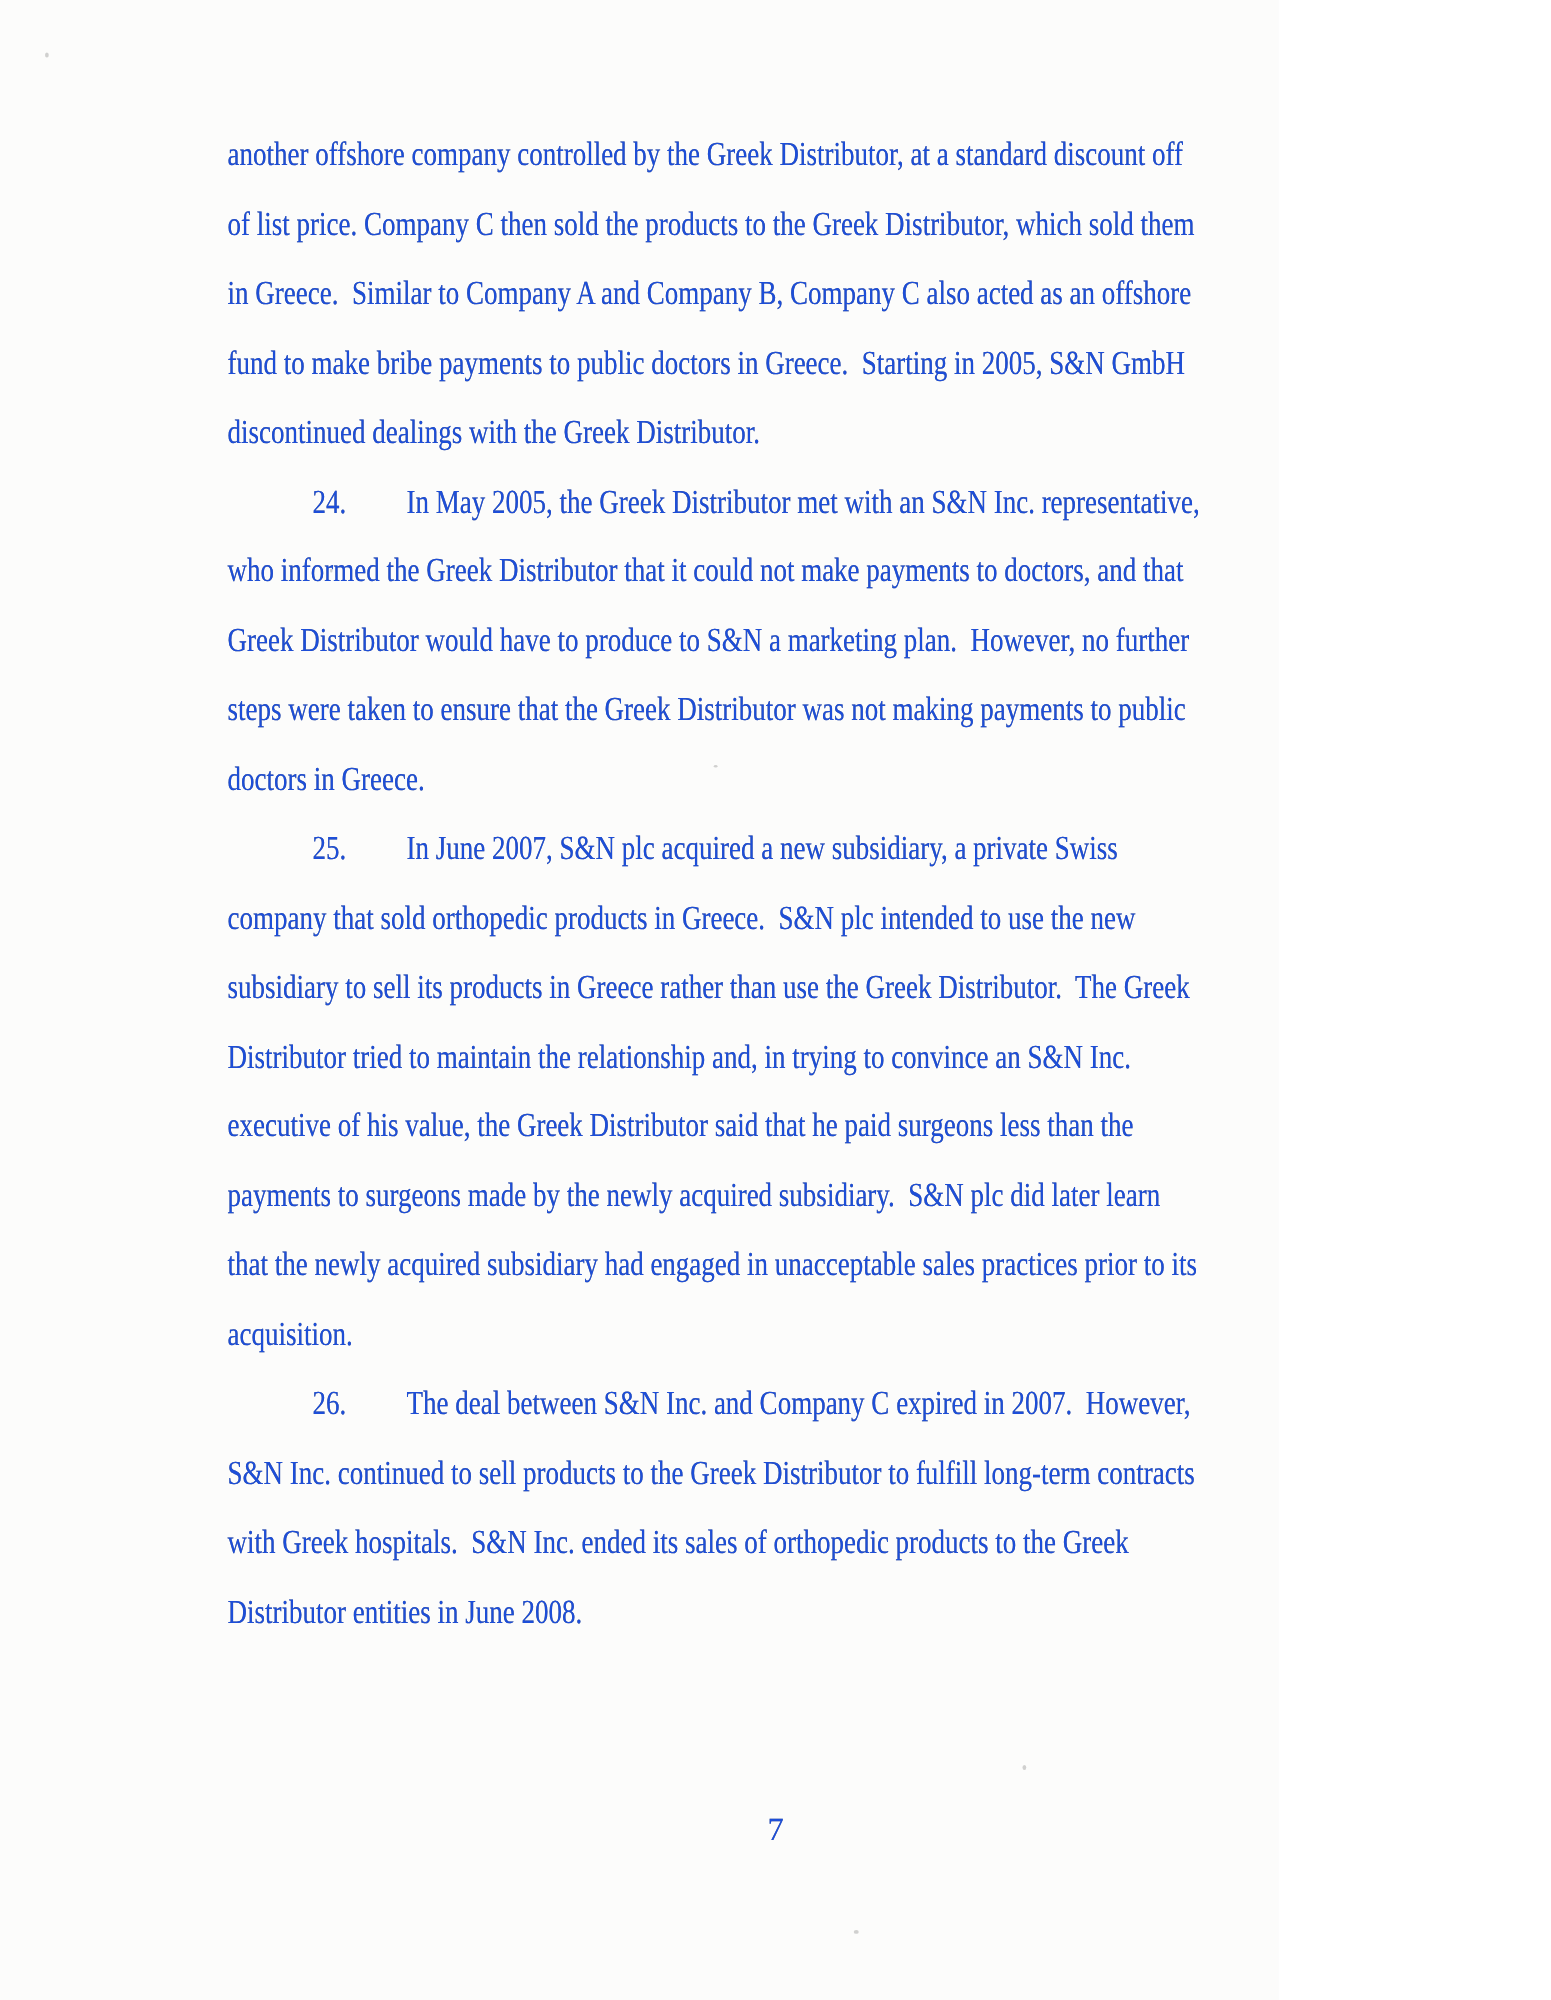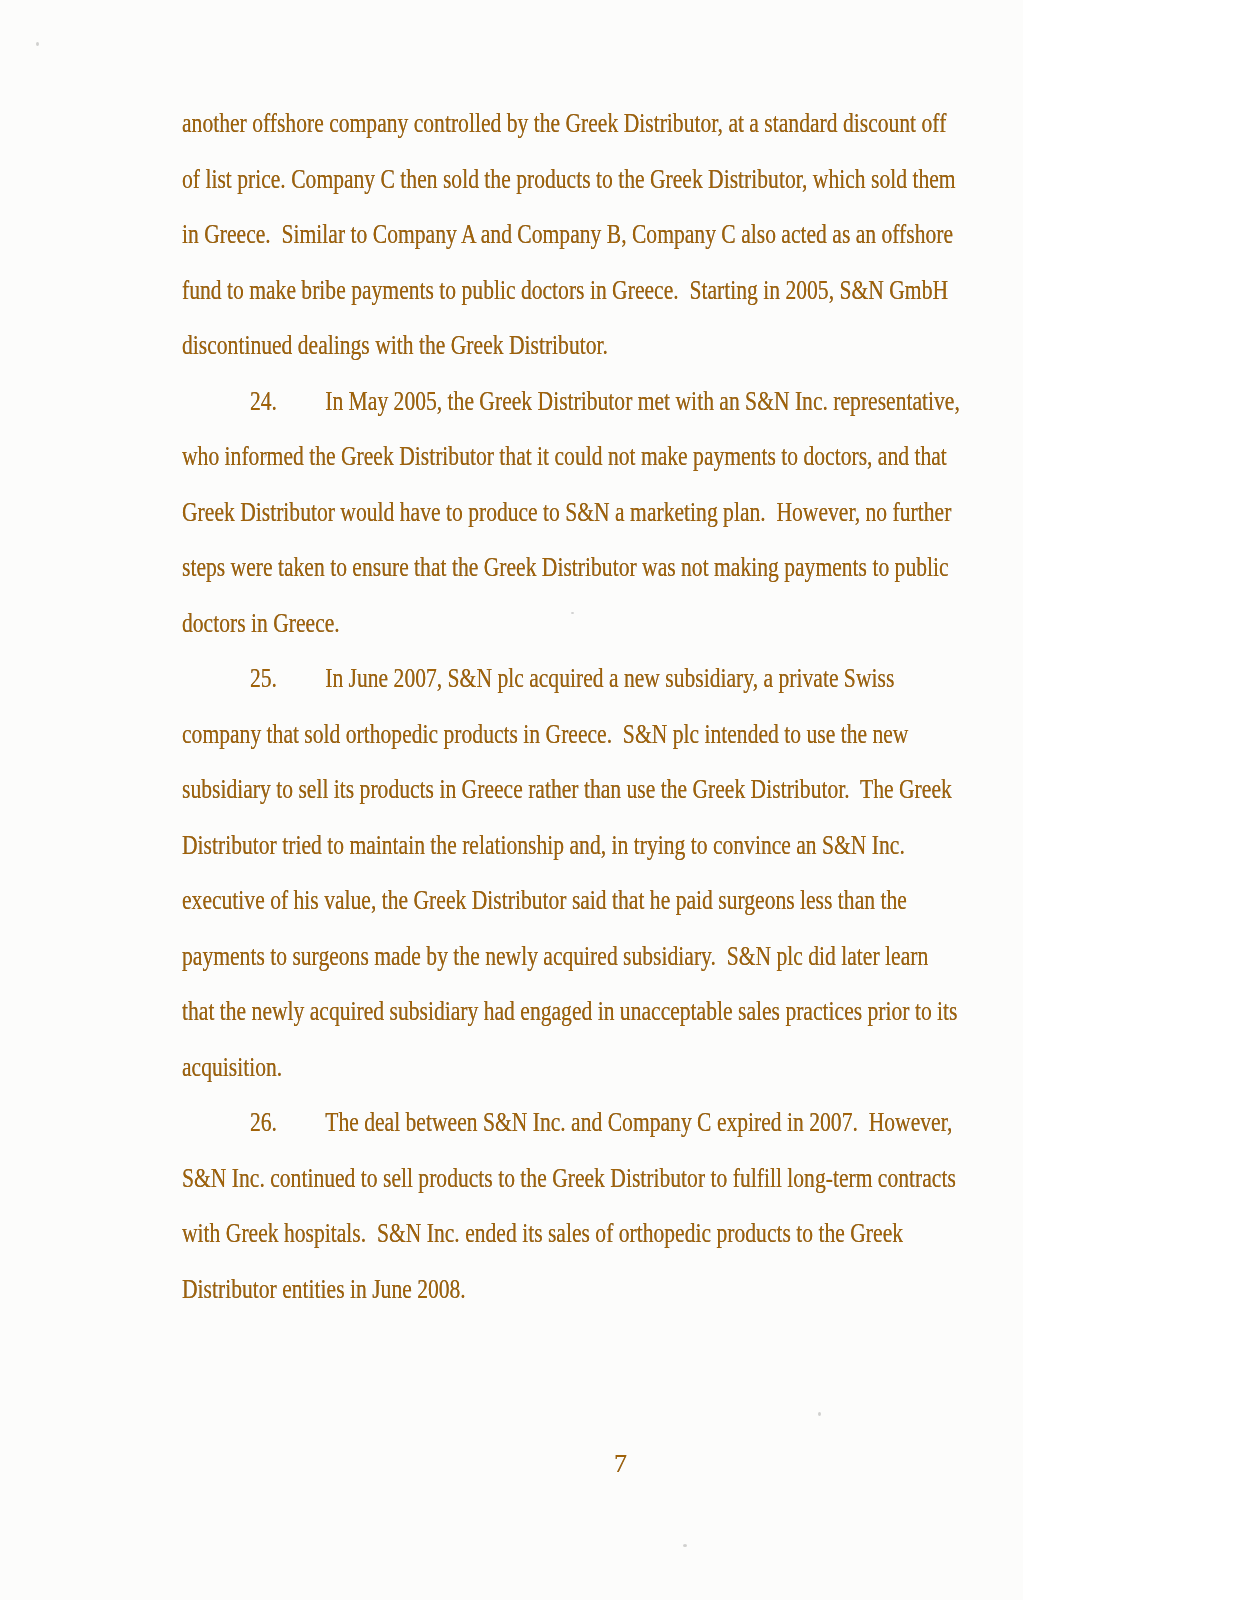--- a/index.html
+++ b/index.html
@@ -6,21 +6,21 @@
     margin: 0;
     padding: 0;
     background: #ffffff;
   }
   .page {
     position: relative;
     width: 1023px;
     height: 1600px;
     background: #fcfcfb;
     font-family: "Liberation Serif", serif;
-    color: #a16207;
+    color: #1d4ed8;
     overflow: hidden;
   }
   .textblock {
     position: absolute;
     left: 182px;
     top: 96px;
     width: 1100px;
     transform: scaleX(0.80);
     transform-origin: top left;
   }

